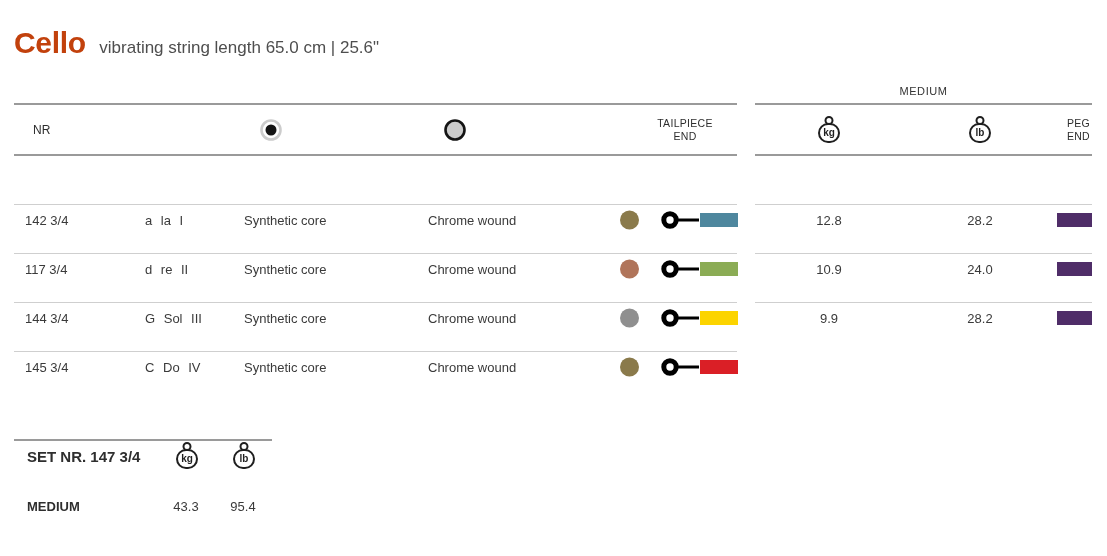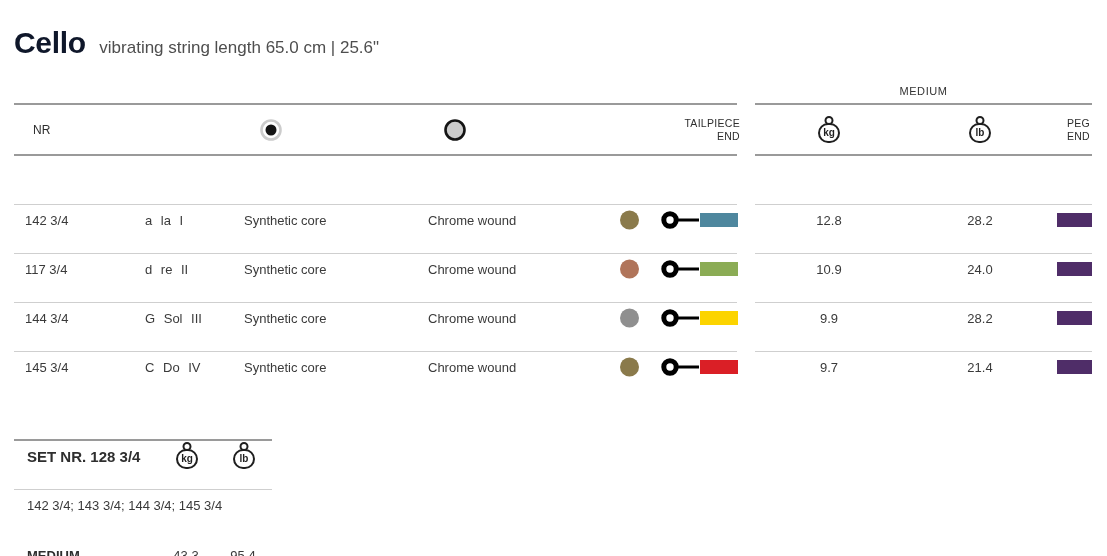--- a/index.html
+++ b/index.html
@@ -2,36 +2,36 @@
 <html><head>
 <meta charset="utf-8">
 <style>
   * { margin:0; padding:0; box-sizing:border-box; }
   html,body { background:#fff; }
   body { font-family:"Liberation Sans", sans-serif; color:#3a3a3a; }
   .page { position:relative; width:1107px; height:556px; background:#fff; overflow:hidden; }
 
   
   .titlebar { position:absolute; left:14px; top:26px; white-space:nowrap; }
-  .title { display:inline; font-size:30px; font-weight:700; color:#0f172a; letter-spacing:-0.3px; }
+  .title { display:inline; font-size:30px; font-weight:700; color:#c2410c; letter-spacing:-0.3px; }
   .subtitle { display:inline; font-size:17px; font-weight:400; color:#4e4e4e; margin-left:9px; }
 
   
   .medium-top-label { position:absolute; left:755px; top:85px; width:337px; text-align:center;
                       font-size:11px; color:#333; letter-spacing:0.6px; }
 
   
   .tbl { position:absolute; top:103px; }
   .tbl-left  { left:14px;  width:723px; }
   .tbl-right { left:755px; width:337px; }
   .thead { position:relative; height:53px; border-top:2px solid #9a9a9a; border-bottom:2px solid #9a9a9a; }
   .trow  { position:relative; height:49px; border-bottom:1px solid #cfcfcf; }
   .cell  { position:absolute; top:50%; transform:translateY(-50%); font-size:13px; color:#3a3a3a; white-space:nowrap;margin-top:40px; }
   .hcell { position:absolute; top:50%; transform:translateY(-50%); font-size:12px; color:#2e2e2e; white-space:nowrap; }
-  .h2line { font-size:10.5px; line-height:1.25; text-align:right; letter-spacing:0.3px; }
+  .h2line { font-size:10.5px; line-height:1.25; text-align:center; letter-spacing:0.3px; }
   .num { text-align:center; width:80px; }
   .note-cell { word-spacing:5px; }
 
   
   .silk-dot { width:19px; height:19px; border-radius:50%; }
   .tail-rect { width:38px; height:14px; }
   .peg-rect { width:35px; height:14px; }
   .icon-svg { display:block; }
 
   .weight-icon { width:24px; height:28px; }
@@ -164,41 +164,33 @@
     <div class="trow">
       <div class="cell num" style="left:34px;">10.9</div>
       <div class="cell num" style="left:185px;">24.0</div>
       <div class="cell peg-rect" style="left: 302px; background-color: rgb(79, 45, 104);"></div>
     </div>
     <div class="trow">
       <div class="cell num" style="left:34px;">9.9</div>
       <div class="cell num" style="left:185px;">28.2</div>
       <div class="cell peg-rect" style="left: 302px; background-color: rgb(79, 45, 104);"></div>
     </div>
-    <div class="trow">
-      <div class="cell num" style="left:34px;">9.7</div>
-      <div class="cell num" style="left:185px;">21.4</div>
-      <div class="cell peg-rect" style="left: 302px; background-color: rgb(79, 45, 104);"></div>
-    </div>
   </div>
 
   <div class="set-block">
     <div class="set-head">
-      <div class="cell set-title" style="left:13px;">SET NR. 128 3/4</div>
+      <div class="cell set-title" style="left:13px;">SET NR. 147 3/4</div>
       <div class="cell weight-icon" style="left:161px;">
         <div class="ring"></div>
         <div class="bodybox">kg</div>
       </div>
       <div class="cell weight-icon" style="left:218px;">
         <div class="ring"></div>
         <div class="bodybox">lb</div>
       </div>
-    </div>
-    <div class="set-contents-row">
-      <div class="cell" style="left:13px;">142 3/4; 143 3/4; 144 3/4; 145 3/4</div>
     </div>
     <div class="set-medium-row">
       <div class="cell set-medium-label" style="left:13px;">MEDIUM</div>
       <div class="cell num" style="left:132px;">43.3</div>
       <div class="cell num" style="left:189px;">95.4</div>
     </div>
   </div>
 
 </div>
 

